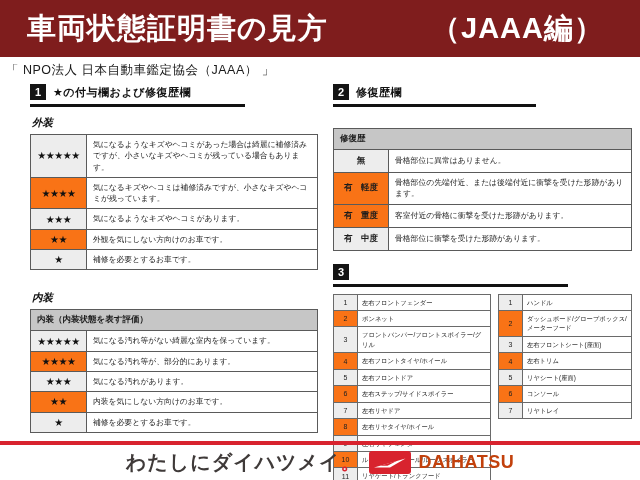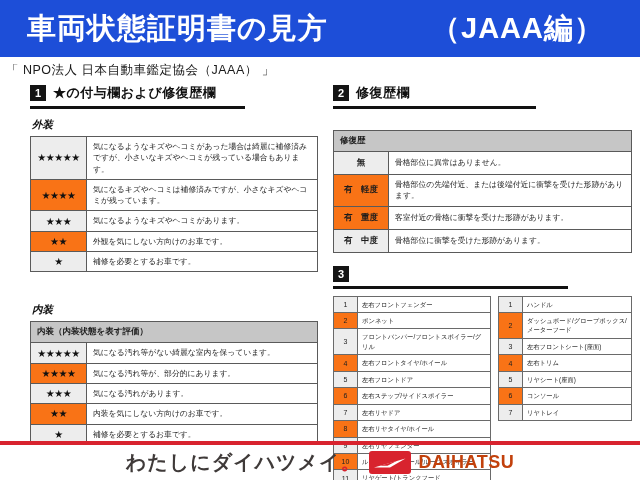--- a/index.html
+++ b/index.html
@@ -1,34 +1,34 @@
 <!DOCTYPE html>
 <html><head>
 <meta charset="utf-8">
 <style>
   * { margin:0; padding:0; box-sizing:border-box; }
   html,body { width:640px; height:480px; }
   body { font-family:"Liberation Sans","DejaVu Sans",sans-serif; background:#fff; position:relative; overflow:hidden; }
 
   
-  .hdr { position:absolute; left:0; top:0; width:640px; height:57px; background:#1d4ed8;
+  .hdr { position:absolute; left:0; top:0; width:640px; height:57px; background:#7f1d1d;
          display:flex; align-items:center; padding:0 36px 0 27px; }
   .hdr-title { color:#fff; font-weight:bold; font-size:29px; letter-spacing:1px; }
   .hdr-ed { color:#fff; font-weight:bold; font-size:29px; margin-left:auto; letter-spacing:1px; }
 
   .subtitle { position:absolute; left:6px; top:62px; font-size:12.5px; color:#1a1a1a; letter-spacing:0.5px; }
 
   .col { position:absolute; top:84px; }
   .col-left { left:30px; width:288px; }
   .col-right { left:333px; width:299px; }
 
   .sec-head { display:flex; align-items:center; gap:7px; padding-bottom:4px; border-bottom:3px solid #111; }
   .sec-head .num { width:16px; height:16px; background:#141414; color:#fff; font-size:11px; font-weight:bold;
                    display:flex; align-items:center; justify-content:center; flex:0 0 16px; }
-  .sec-head .t { font-size:13px; font-weight:bold; color:#111; letter-spacing:0.5px;font-family:Liberation Serif, serif; }
+  .sec-head .t { font-size:11px; font-weight:bold; color:#111; letter-spacing:0.5px; }
   .uw1 { width:215px; } .uw2 { width:203px; } .uw3 { width:235px; }
 
   .grp-label { font-size:10.5px; font-weight:bold; color:#111; margin:9px 0 4px 2px;font-style:italic; }
 
   table { border-collapse:collapse; }
   .tb { width:100%; border:1.5px solid #444; background:#fff; }
   .tb td, .tb th { border:1px solid #5a5a5a; vertical-align:middle; }
   .tb .hrow td { background:#c6c6c6; font-size:8.5px; font-weight:bold; color:#1c1c1c;
                  padding:4px 6px; text-align:left; }
   .star-cell { width:56px; text-align:center; font-size:10px; color:#111; letter-spacing:-0.5px; padding:4px 1px; }
@@ -88,21 +88,21 @@
       <td class="star-cell bgB">★★</td>
       <td class="desc-cell">外観を気にしない方向けのお車です。</td>
     </tr>
     <tr>
       <td class="star-cell bgA">★</td>
       <td class="desc-cell">補修を必要とするお車です。</td>
     </tr>
   </tbody>
     </table>
 
-  <div class="grp-label" style="margin-top:31px;">内装</div>
+  <div class="grp-label" style="margin-top:21px;">内装</div>
   <table class="tb">
     <tbody>
         <tr class="hrow">
       <td colspan="2">内装（内装状態を表す評価）</td>
     </tr>
     <tr>
       <td class="star-cell bgA">★★★★★</td>
       <td class="desc-cell">気になる汚れ等がない綺麗な室内を保っています。</td>
     </tr>
     <tr>

